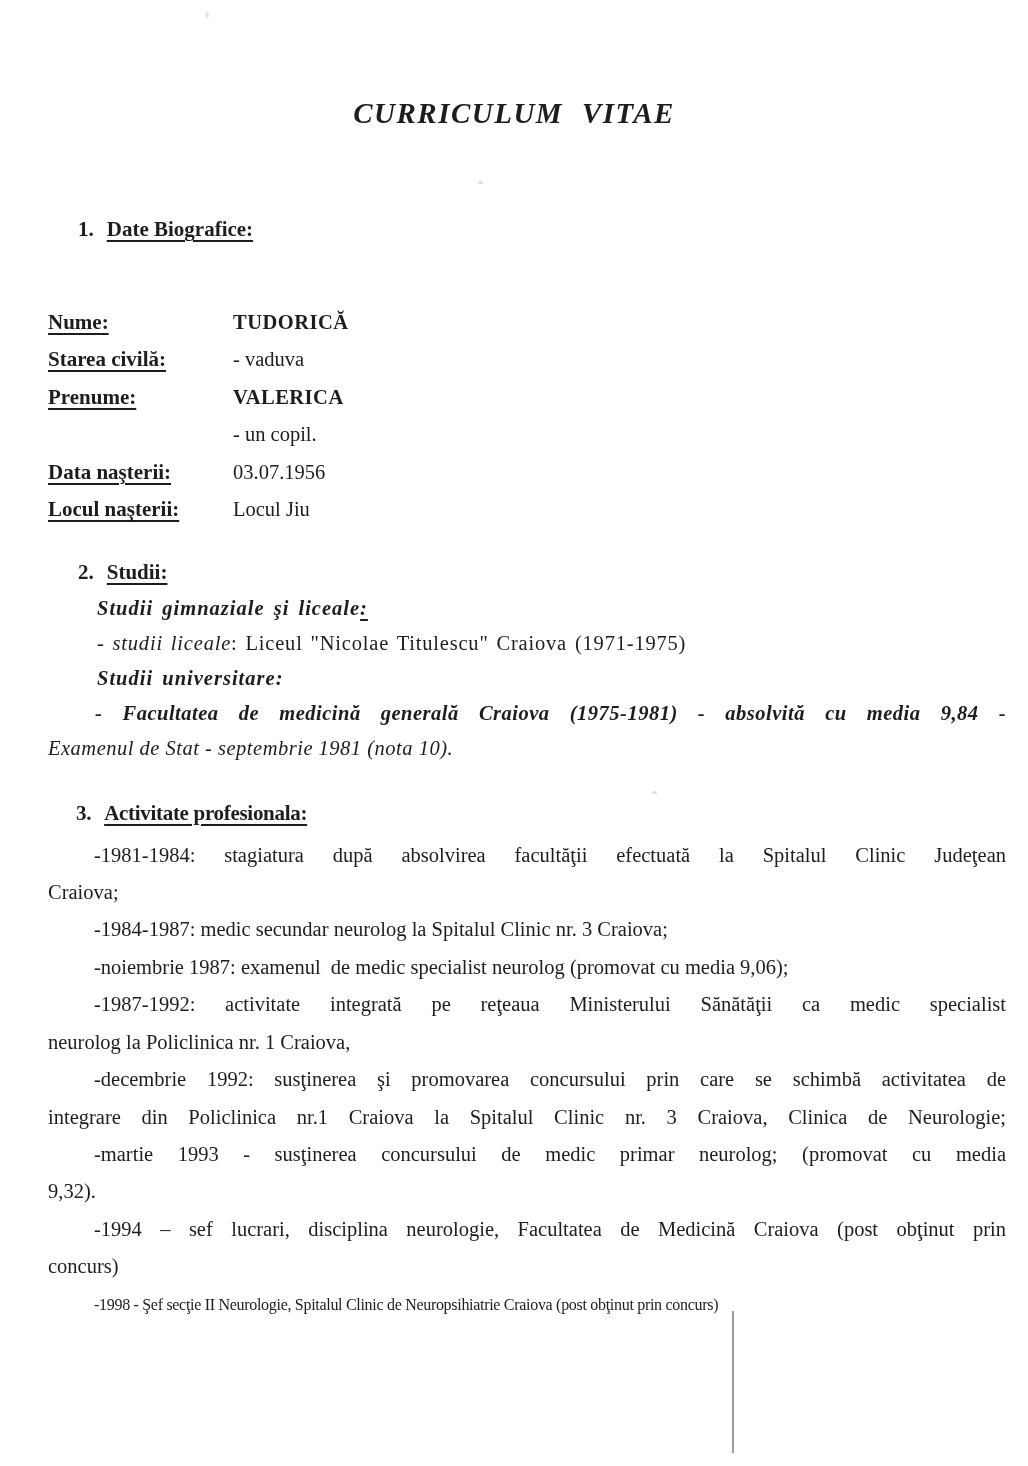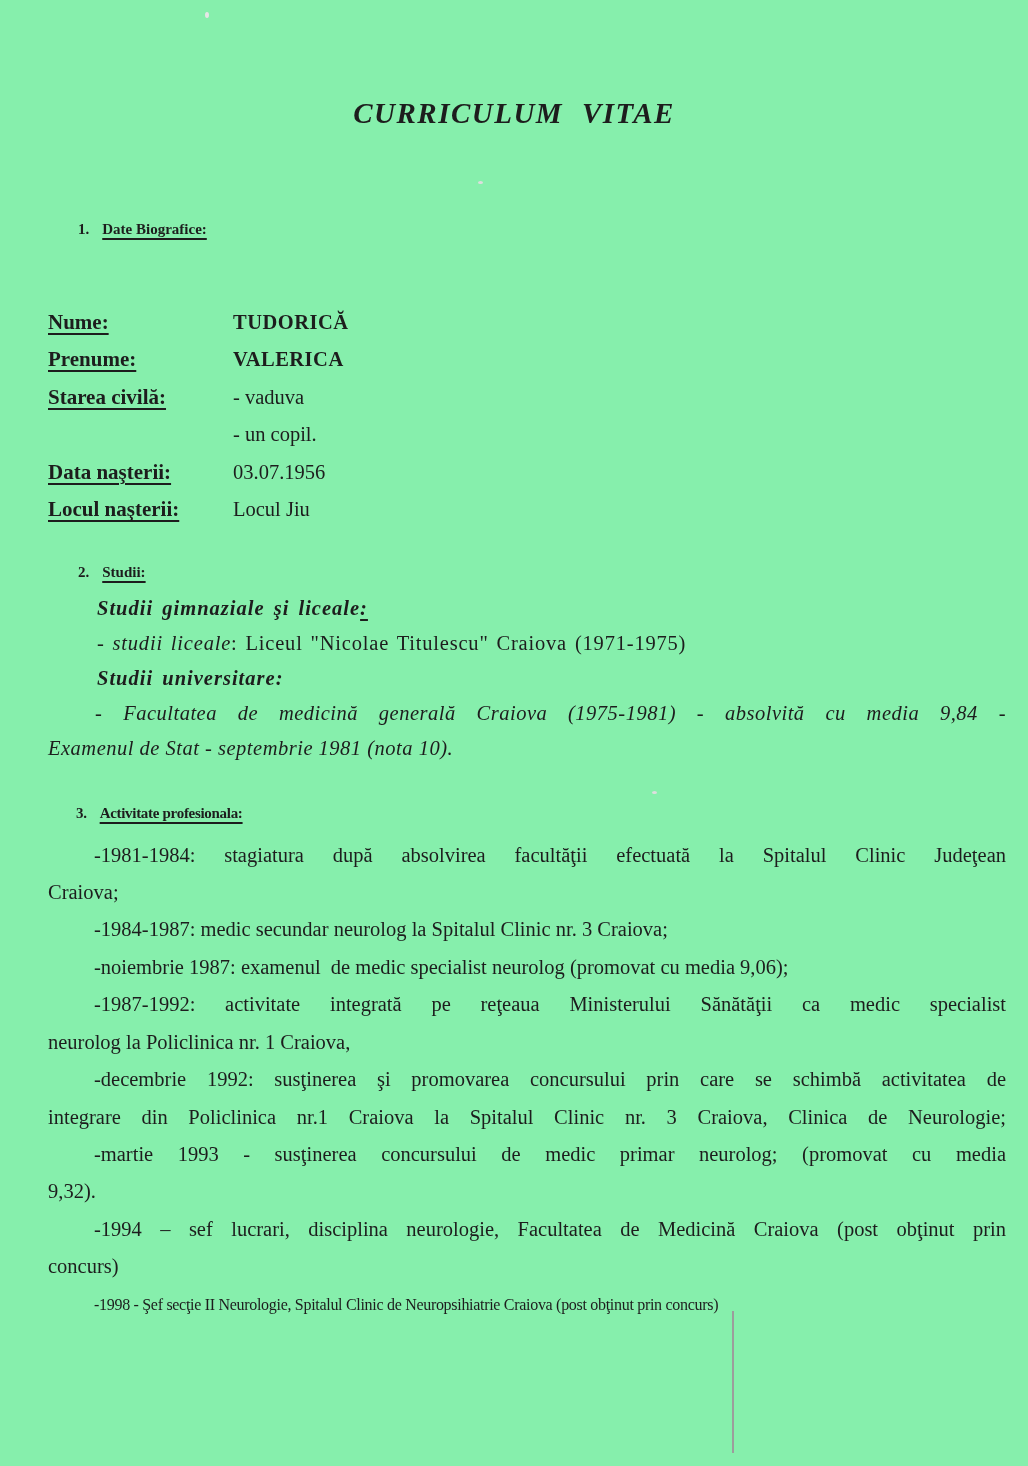--- a/index.html
+++ b/index.html
@@ -1,35 +1,35 @@
 <!DOCTYPE html>
 <html><head>
 <meta charset="utf-8">
 <style>
   html,body { margin:0; padding:0; background:#e8e8e8; }
   .page {
     position:relative;
     width:1028px; height:1466px;
     margin:0 auto;
-    background:#86efac;
+    background:#ffffff;
     color:#1d1d1d;
     font-family:"Liberation Serif", serif;
     overflow:hidden;
     box-sizing:border-box;
   }
   
   .doc-title {
     margin:0; padding-top:97px;
     text-align:center;
     font-style:italic; font-weight:bold;
     font-size:29px; line-height:33px;
     letter-spacing:1.5px; word-spacing:10px;
   }
   
-  .sec-head { font-weight:bold; font-size:15px; line-height:26px; }
+  .sec-head { font-weight:bold; font-size:21px; line-height:26px; }
   .sec-head .num { display:inline-block; margin-right:13px; }
   .sec-head .txt {
     text-decoration:underline;
     text-underline-offset:4px;
     text-decoration-thickness:2px;
   }
   .sec1-head { margin:86px 0 0 78px; }
   
   .bio { margin:62px 22px 0 48px; font-size:20.5px; }
   .bio-row { display:grid; grid-template-columns:185px auto; line-height:37.4px; }
@@ -50,21 +50,21 @@
     letter-spacing:1px; word-spacing:3px;
   }
   .sub-head .colon { text-decoration:underline; text-underline-offset:4px; text-decoration-thickness:2px; }
   .studii-item { margin-left:49px; letter-spacing:0.8px; word-spacing:2px; }
   .studii-item .lead { font-style:italic; }
   .univ-line {
     font-style:italic; letter-spacing:0.5px;
     text-align:justify; text-align-last:justify;
     line-height:35.2px;
   }
-  .univ-line.first { text-indent:47px; }
+  .univ-line.first { text-indent:47px;font-weight:bold; }
   .univ-line.last { text-align:center; text-align-last:left; }
   
   .sec3 { margin:33px 22px 0 48px; font-size:20.5px; }
   .sec3-head { margin-left:28px; letter-spacing:-0.3px; margin-bottom:11px; }
   .para { margin:0; }
   .ln { line-height:37.4px; white-space:pre-wrap; }
   .ln.first { text-indent:46px; }
   .ln.j { text-align:justify; text-align-last:justify; white-space:normal; }
   .ln.condensed { letter-spacing:-0.3px; font-size:16px; }
   
@@ -87,26 +87,26 @@
   <div class="sec-head sec1-head">
     <span class="num">1.</span><span class="txt">Date Biografice:</span>
   </div>
 
   <div class="bio">
     <div class="bio-row">
       <span class="bio-label">Nume:</span>
       <span class="bio-value strong">TUDORICĂ</span>
     </div>
     <div class="bio-row">
+      <span class="bio-label">Starea civilă:</span>
+      <span class="bio-value">- vaduva</span>
+    </div>
+    <div class="bio-row">
       <span class="bio-label">Prenume:</span>
       <span class="bio-value strong">VALERICA</span>
-    </div>
-    <div class="bio-row">
-      <span class="bio-label">Starea civilă:</span>
-      <span class="bio-value">- vaduva</span>
     </div>
     <div class="bio-row">
       <span class="bio-label"></span>
       <span class="bio-value">- un copil.</span>
     </div>
     <div class="bio-row">
       <span class="bio-label">Data naşterii:</span>
       <span class="bio-value">03.07.1956</span>
     </div>
     <div class="bio-row">

